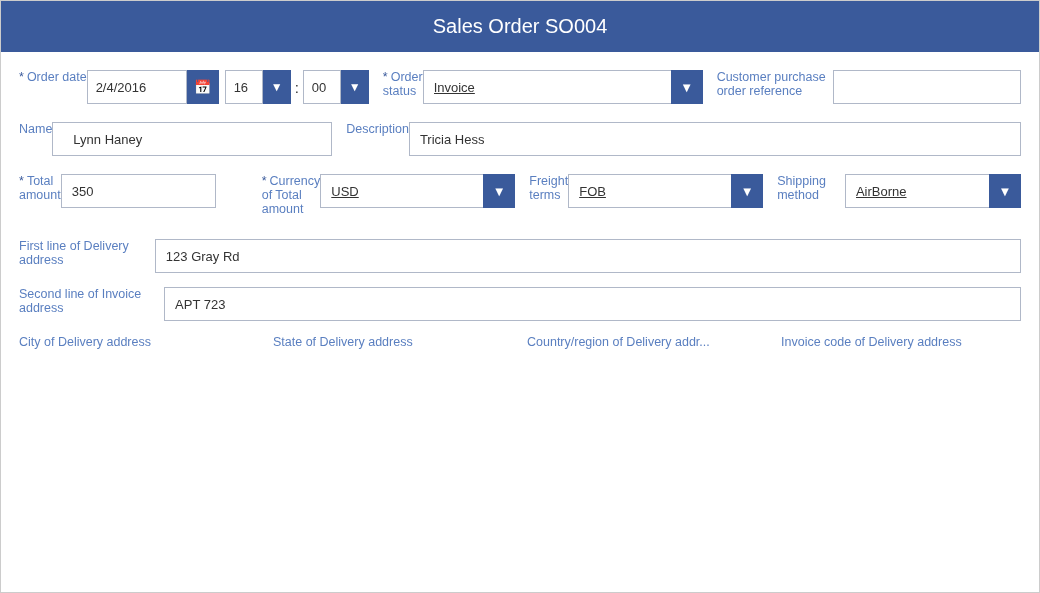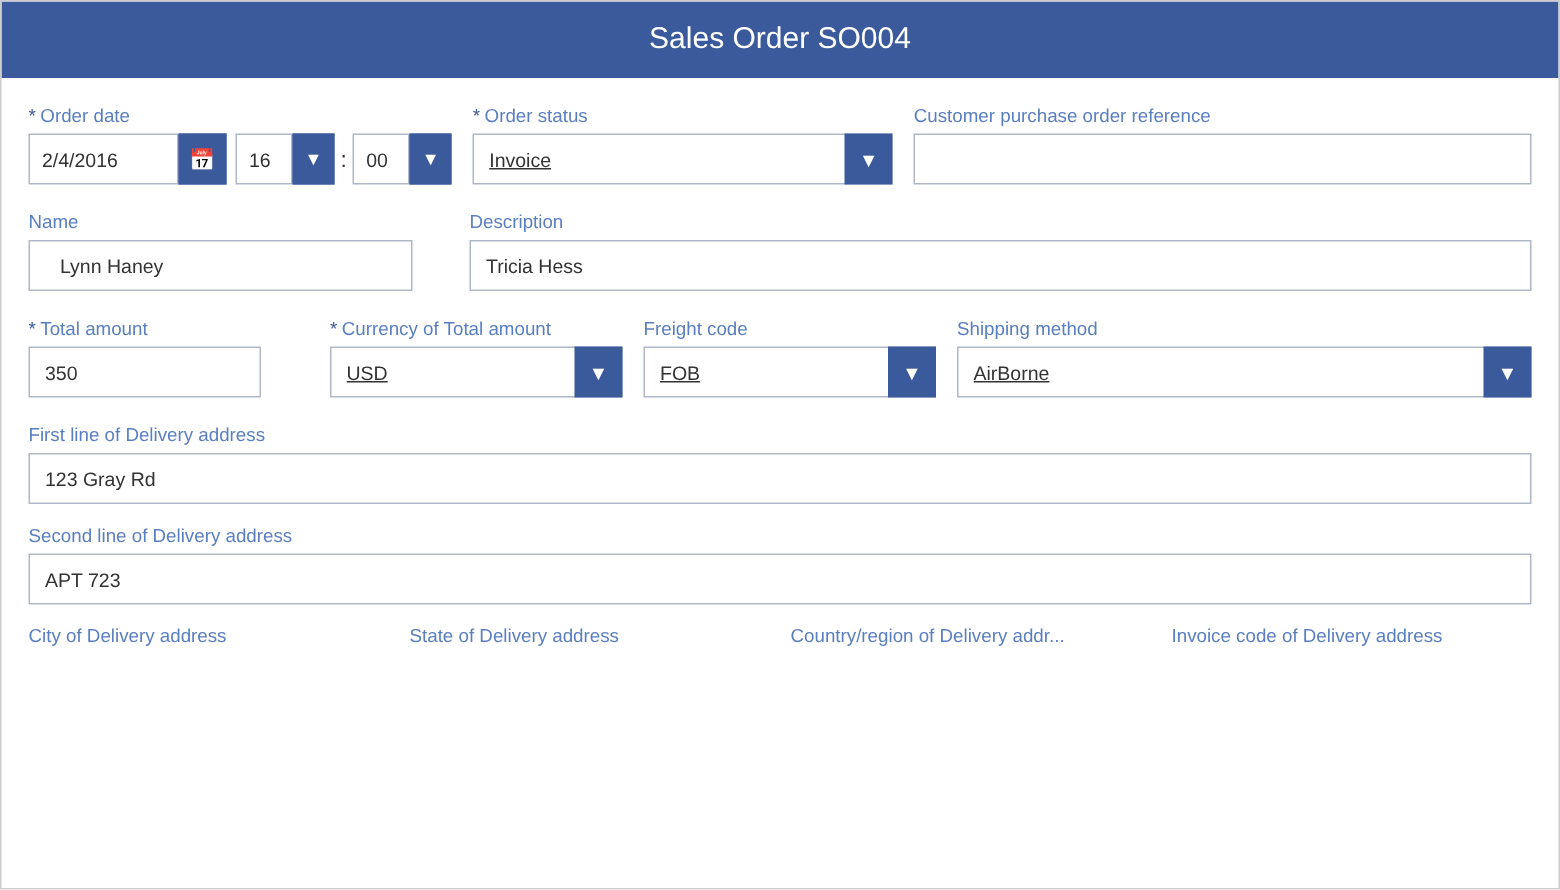--- a/index.html
+++ b/index.html
@@ -57,21 +57,20 @@
       margin-right: 3px;
     }
     .row {
       display: flex;
       gap: 14px;
       margin-bottom: 18px;
       align-items: flex-start;
     }
     .field-group {
       display: flex;
-      flex-direction: column;
     }
     .input-text {
       border: 1px solid #b0b8c8;
       padding: 6px 10px;
       font-size: 13px;
       color: #333;
       background: #fff;
       outline: none;
       height: 34px;
     }
@@ -249,21 +248,21 @@
 
       <div class="field-group field-cpo-ref" style="flex:1">
         <div class="field-label">Customer purchase order reference</div>
         <input class="input-text" type="text" style="width: 100%;" value="">
       </div>
     </div>
 
     <div class="row">
       <div class="field-group field-name" style="flex:0 0 280px">
         <div class="field-label">Name</div>
-        <input class="input-text" type="text" style="width: 256px; padding-left: 20px;" value="Lynn Haney">
+        <input class="input-text" type="text" style="width: 280px; padding-left: 20px;" value="Lynn Haney">
       </div>
       <div class="field-group field-description" style="flex:1">
         <div class="field-label">Description</div>
         <input class="input-text" type="text" style="width: 100%;" value="Tricia Hess">
       </div>
     </div>
 
     <div class="row">
 
       <div class="field-group field-total">
@@ -284,21 +283,21 @@
             <option>GBP</option>
             <option>CAD</option>
           </select>
           <div class="select-arrow">
             <span>▼</span>
           </div>
         </div>
       </div>
 
       <div class="field-group field-freight">
-        <div class="field-label">Freight code</div>
+        <div class="field-label">Freight terms</div>
         <div class="select-wrapper" style="width:195px">
           <select style="width:195px">
             <option>FOB</option>
             <option>CIF</option>
             <option>EXW</option>
             <option>DDP</option>
           </select>
           <div class="select-arrow">
             <span>▼</span>
           </div>
@@ -323,21 +322,21 @@
 
     <div class="row" style="margin-bottom:14px">
       <div class="field-group field-full">
         <div class="field-label">First line of Delivery address</div>
         <input class="input-text" type="text" style="width: 100%;" value="123 Gray Rd">
       </div>
     </div>
 
     <div class="row" style="margin-bottom:14px">
       <div class="field-group field-full">
-        <div class="field-label">Second line of Delivery address</div>
+        <div class="field-label">Second line of Invoice address</div>
         <input class="input-text" type="text" style="width: 100%;" value="APT 723">
       </div>
     </div>
 
     <div class="bottom-labels">
       <div class="bottom-label">City of Delivery address</div>
       <div class="bottom-label">State of Delivery address</div>
       <div class="bottom-label">Country/region of Delivery addr...</div>
       <div class="bottom-label">Invoice code of Delivery address</div>
     </div>

